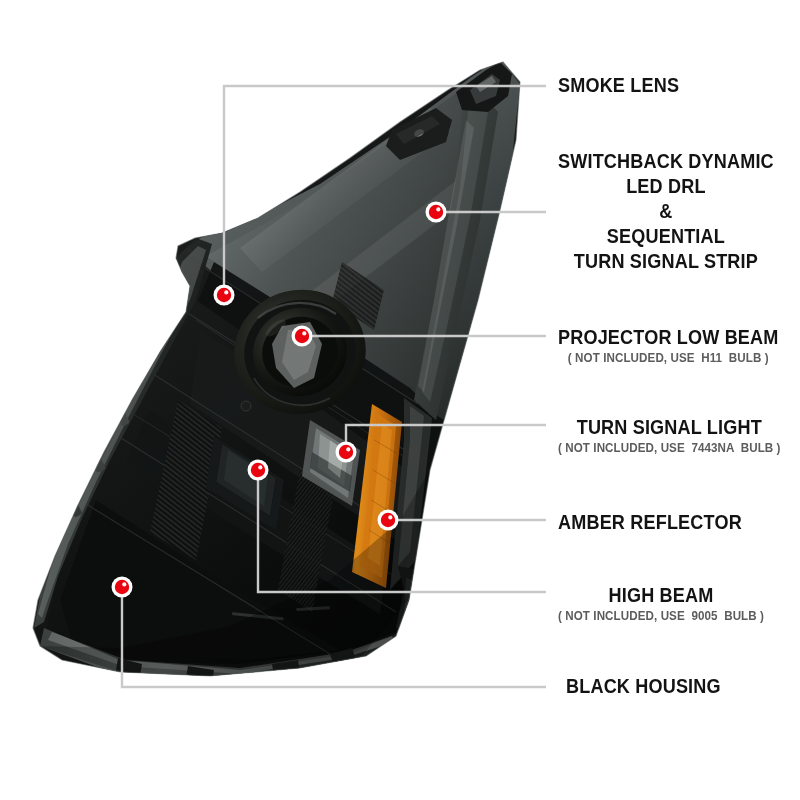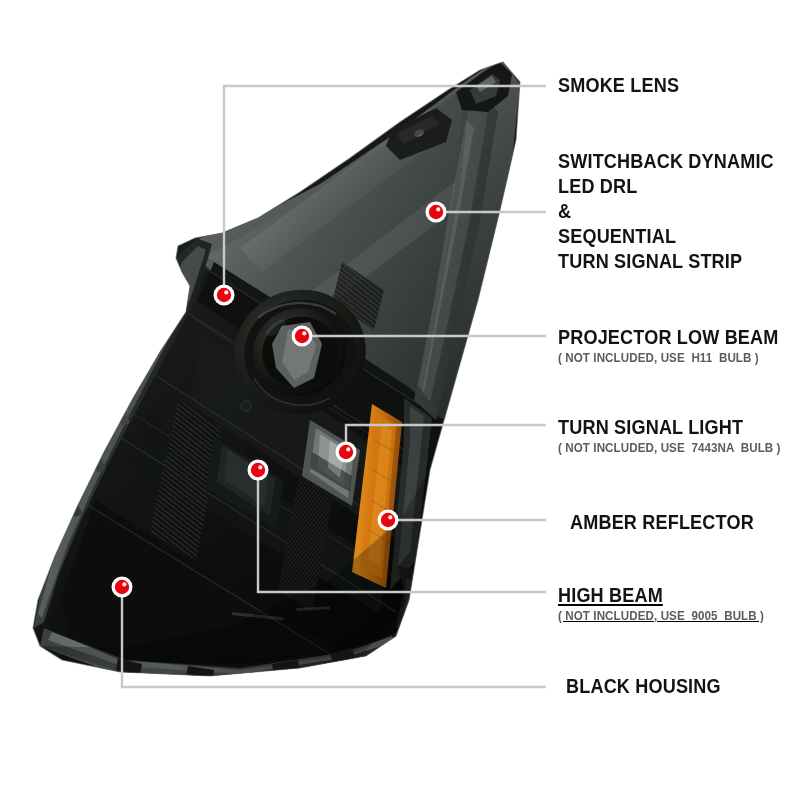--- a/index.html
+++ b/index.html
@@ -27,20 +27,21 @@
     width: 800px;
     height: 800px;
   }
   .labels {
     position: absolute;
     top: 0;
     left: 0;
     width: 800px;
     height: 636px;
     pointer-events: none;
+    text-align: center;
   }
   .callout {
     position: absolute;
     pointer-events: auto;
   }
   .callout .title {
     font-family: "Liberation Sans", sans-serif;
     font-weight: bold;
     font-size: 21px;
     line-height: 25px;
@@ -377,24 +378,24 @@
 TURN SIGNAL STRIP</div>
       </div>
       <div class="callout" style="left: 558px; top: 324px;">
         <div class="title" style="color: rgb(19, 19, 19);">PROJECTOR LOW BEAM</div>
         <div class="sub" style="color: rgb(92, 92, 92);">( NOT INCLUDED, USE  H11  BULB )</div>
       </div>
       <div class="callout" style="left: 558px; top: 414px;">
         <div class="title" style="color: rgb(19, 19, 19);">TURN SIGNAL LIGHT</div>
         <div class="sub" style="color: rgb(92, 92, 92);">( NOT INCLUDED, USE  7443NA  BULB )</div>
       </div>
-      <div class="callout" style="left: 558px; top: 509px; margin-left: 12px;">
+      <div class="callout" style="left: 558px; top: 509px;">
         <div class="title" style="color: rgb(19, 19, 19);">AMBER REFLECTOR</div>
       </div>
-      <div class="callout" style="left: 558px; top: 582px; text-decoration: underline;">
+      <div class="callout" style="left: 558px; top: 582px;">
         <div class="title" style="color: rgb(19, 19, 19);">HIGH BEAM</div>
         <div class="sub" style="color: rgb(92, 92, 92);">( NOT INCLUDED, USE  9005  BULB )</div>
       </div>
       <div class="callout" style="left: 558px; top: 673px; margin-left: 8px;">
         <div class="title" style="color: rgb(19, 19, 19);">BLACK HOUSING</div>
       </div>
     </div>
 
 </div>
 

